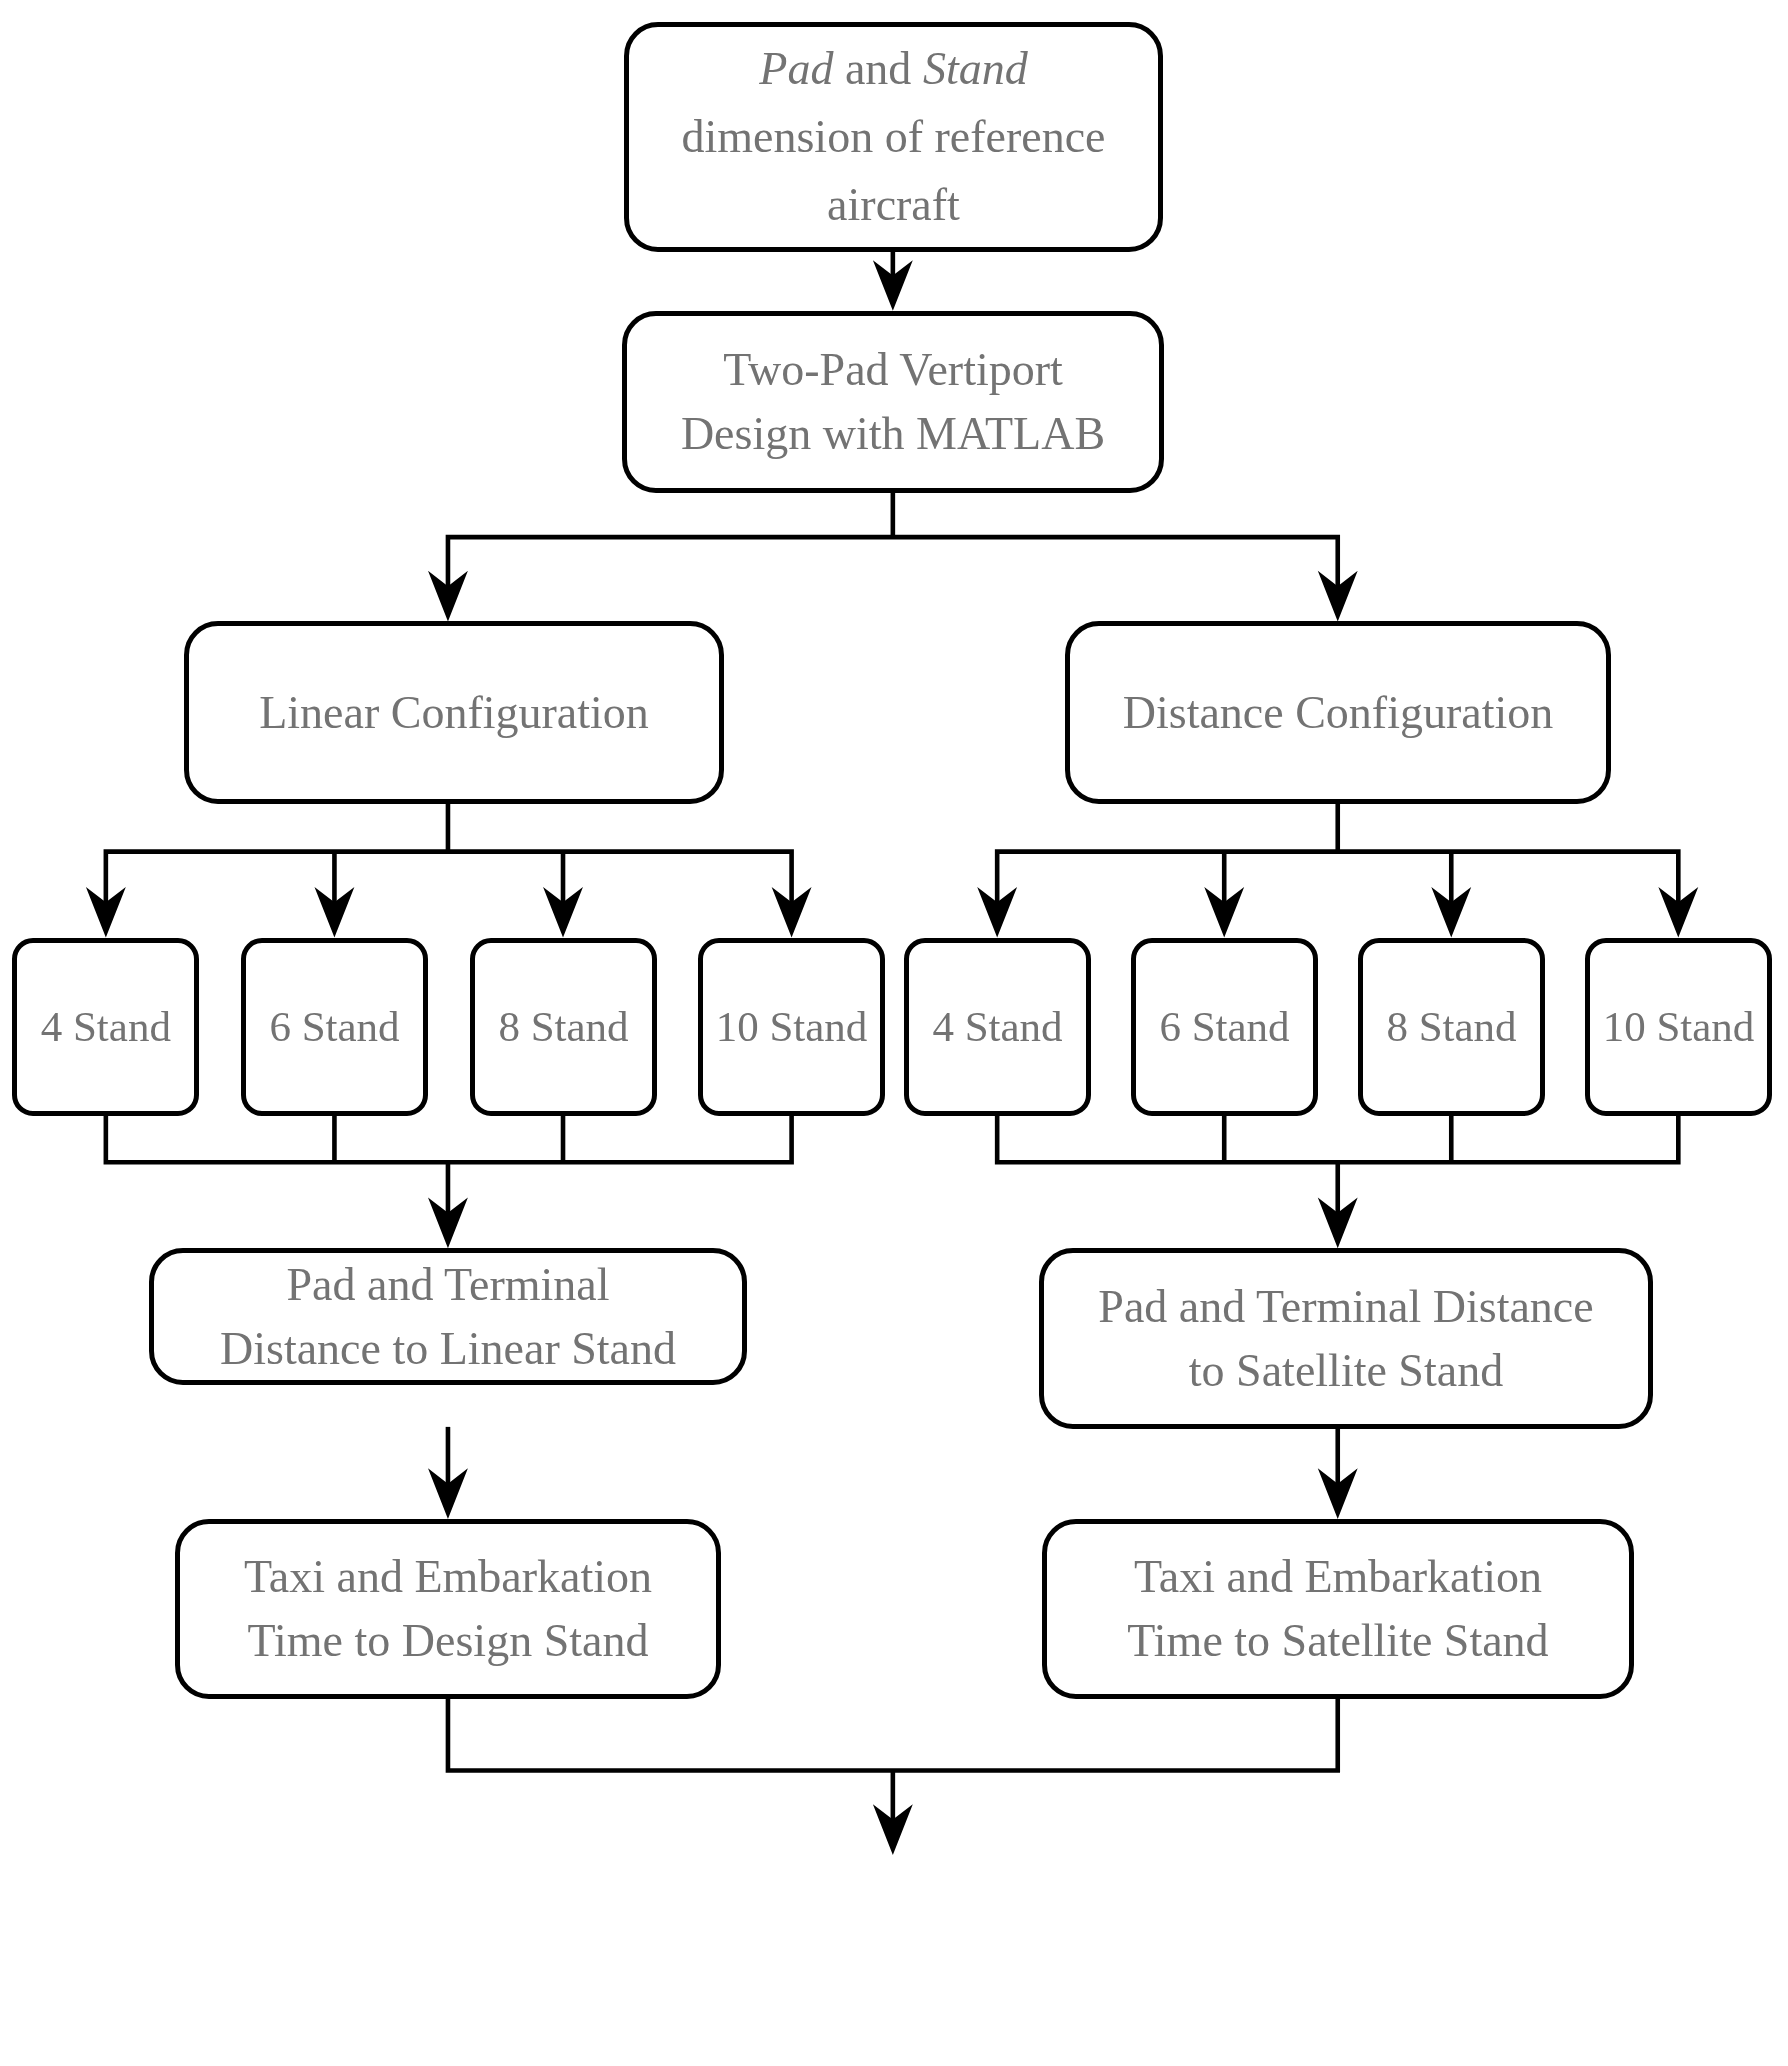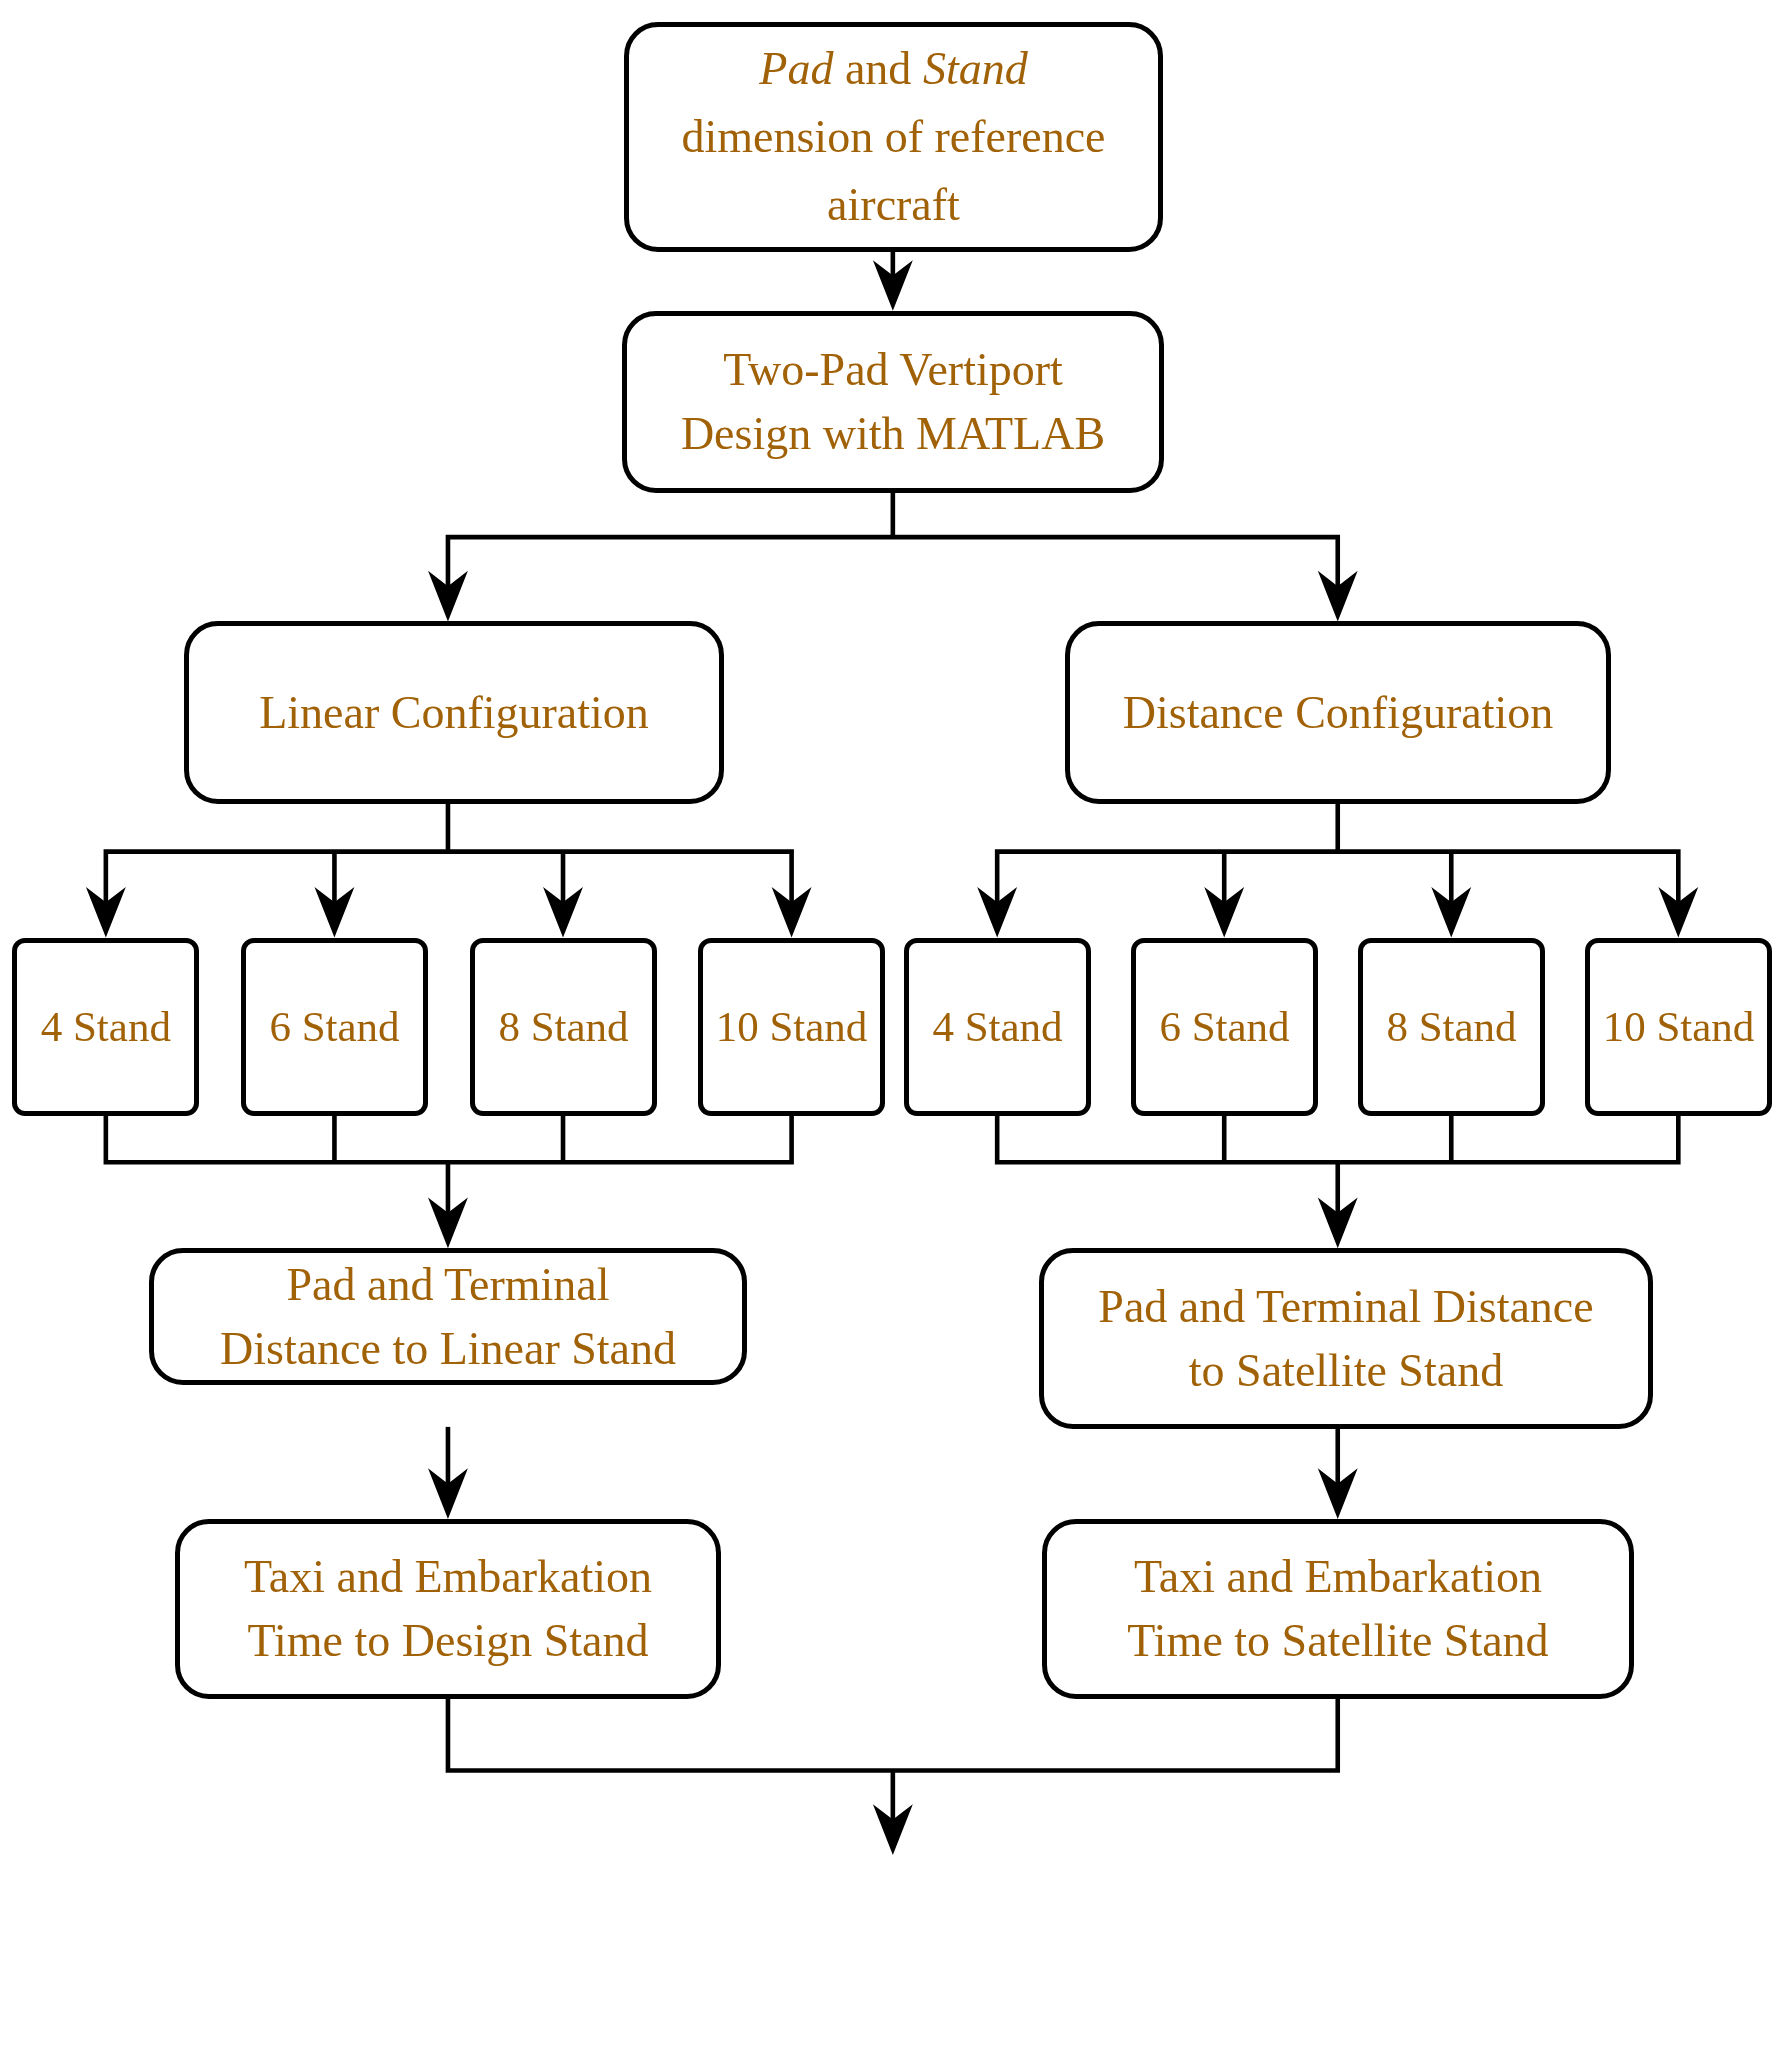--- a/index.html
+++ b/index.html
@@ -6,21 +6,21 @@
     margin: 0;
     padding: 0;
     background: #ffffff;
   }
   #canvas {
     position: relative;
     width: 1788px;
     height: 2066px;
     background: #ffffff;
     font-family: "Liberation Serif", "DejaVu Serif", serif;
-    color: #a16207;
+    color: #737373;
     overflow: hidden;
   }
   #connectors {
     position: absolute;
     inset: 0;
     width: 1788px;
     height: 2066px;
   }
   .node {
     position: absolute;
@@ -32,21 +32,21 @@
     flex-direction: column;
     align-items: center;
     justify-content: center;
     text-align: center;
     font-size: 46px;
     line-height: 64px;
   }
   .node .ln { white-space: nowrap; }
   .node.ref { line-height: 68px; }
   .node.stand {
-    border-radius: 13px;
+    border-radius: 21px;
     font-size: 43px;
   }
   .edge-line {
     stroke: #000000;
     stroke-width: 6;
     fill: none;
     stroke-linecap: square;
   }
   .arrowhead {
     fill: #000000;

